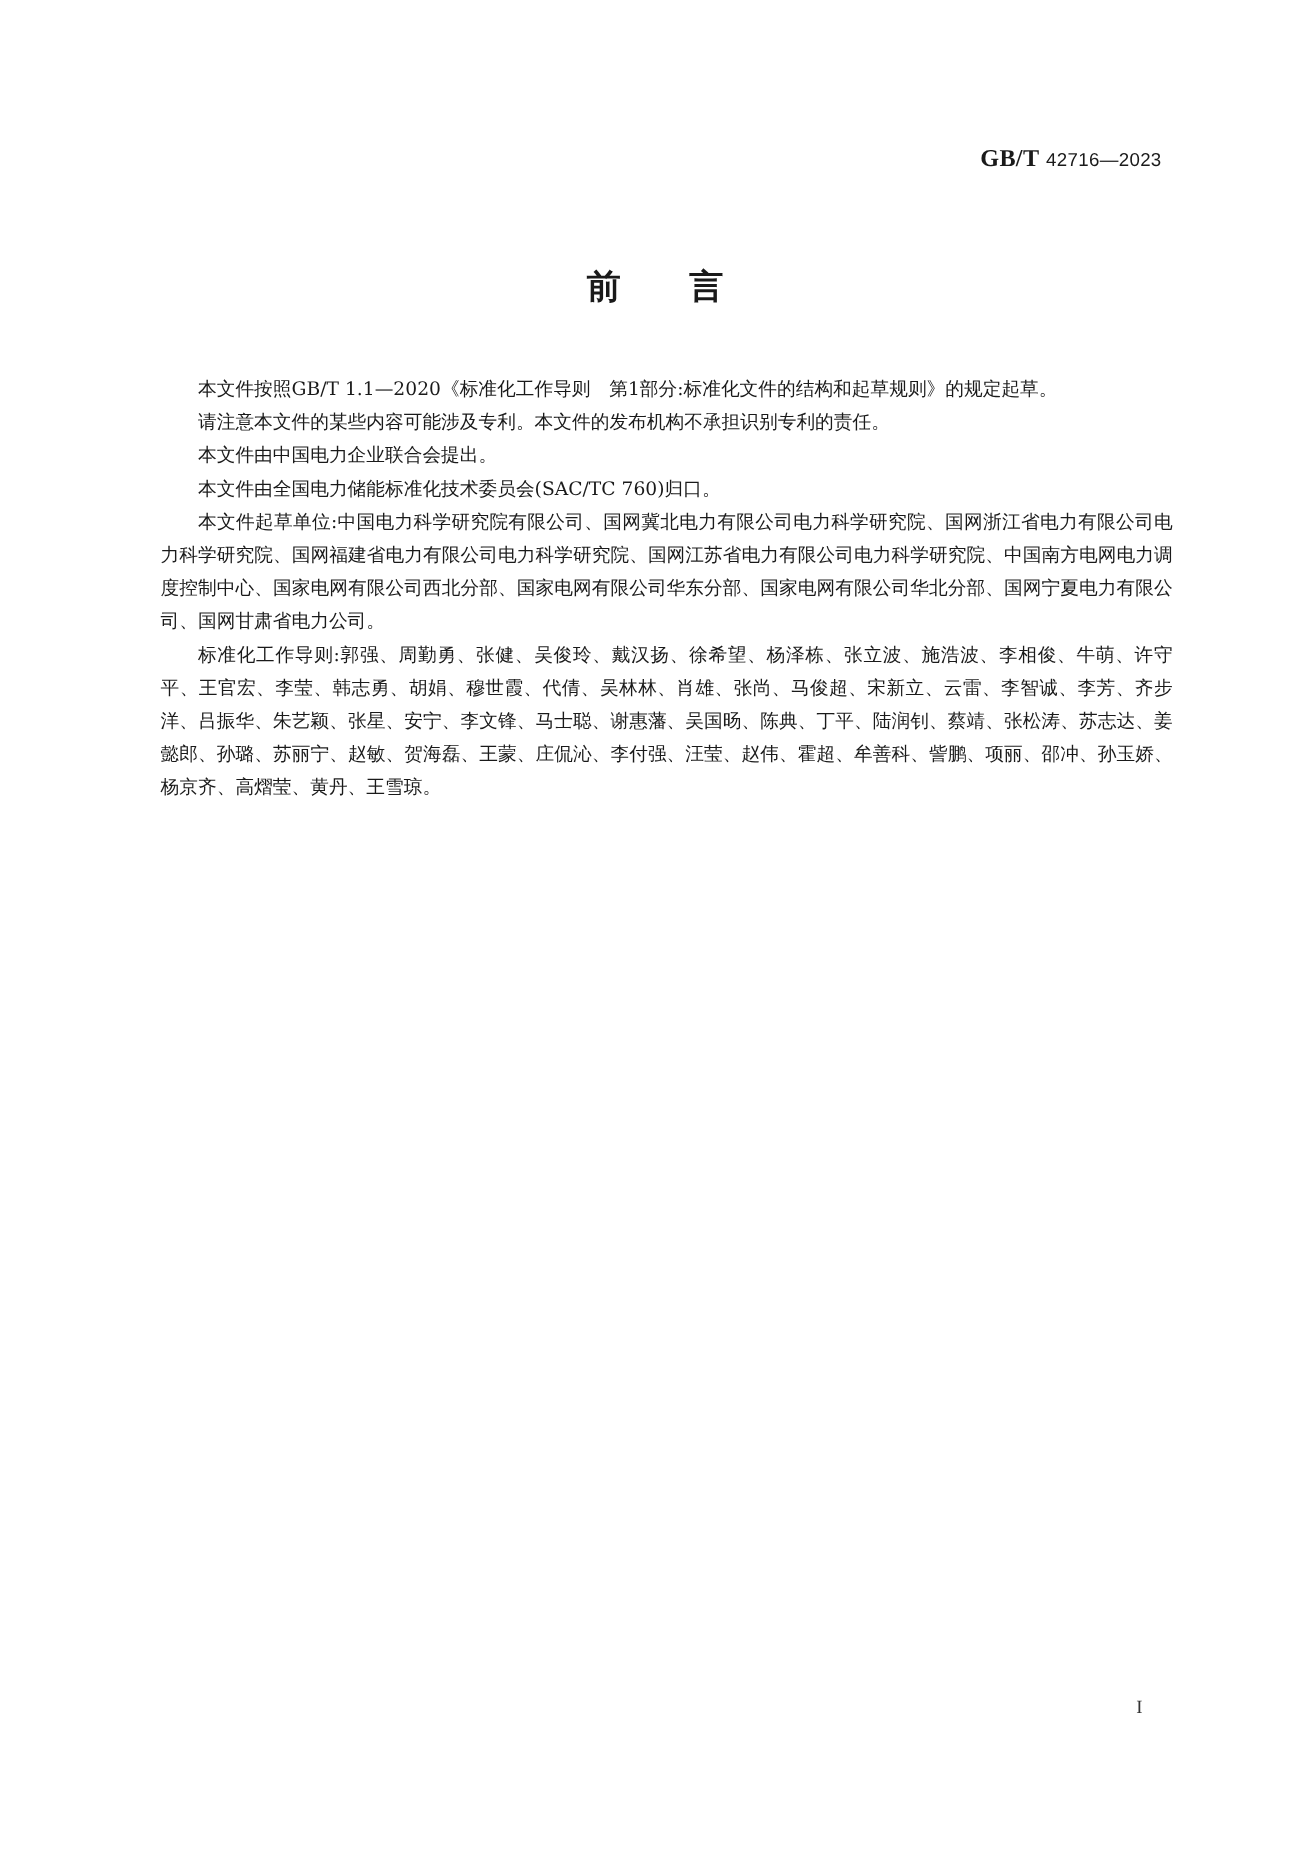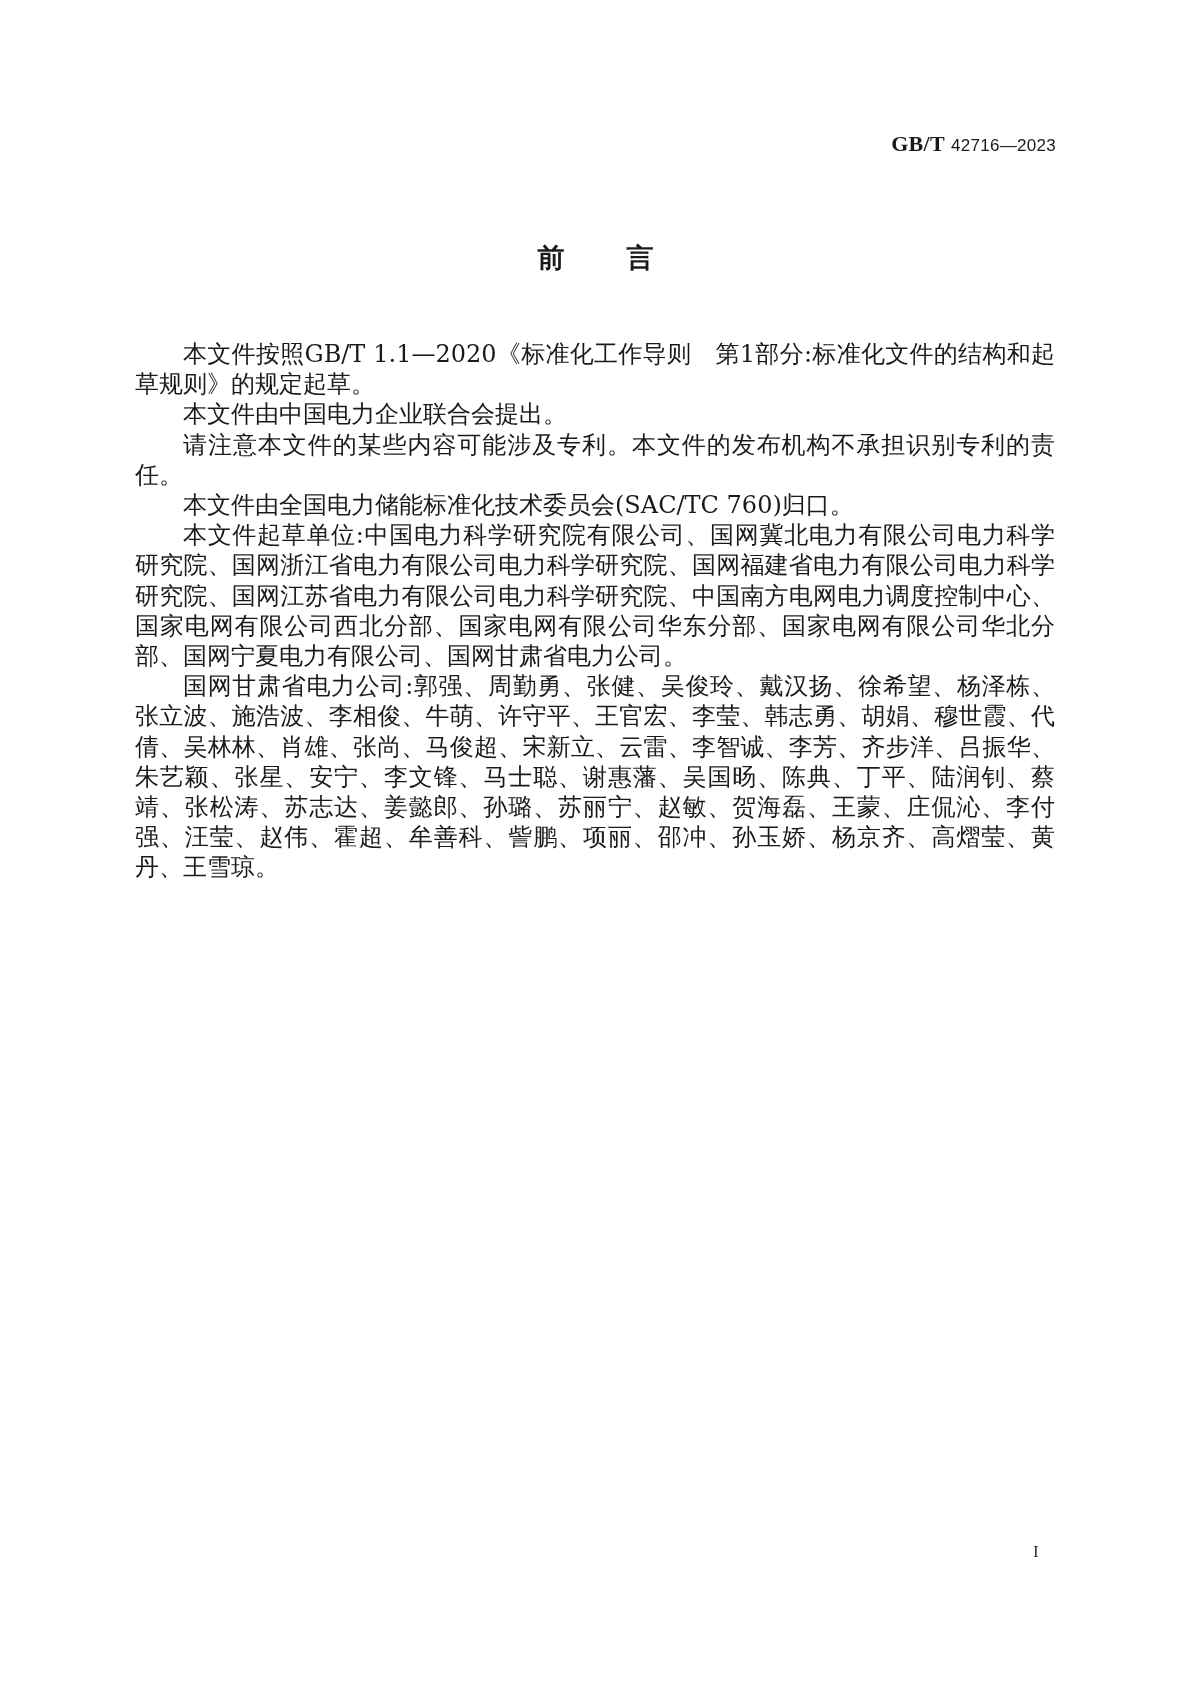--- a/index.html
+++ b/index.html
@@ -2,41 +2,41 @@
 <html><head>
 <meta charset="utf-8">
 <style>
   html, body { margin: 0; padding: 0; background: #ffffff; }
   body { width: 1191px; height: 1685px; position: relative; overflow: hidden;
          font-family: "DejaVu Serif", "Liberation Serif", serif; color: #1a1a1a; }
   .std-number { position: absolute; top: 131px; right: 135px; font-size: 17px; letter-spacing: 0.3px; }
   .std-number .gb { font-family: "Liberation Serif", "DejaVu Serif", serif; font-weight: bold; font-size: 22px; }
   .std-number .num { font-family: "Liberation Sans", "DejaVu Sans", sans-serif; margin-left: 6px; }
   .title { position: absolute; top: 240px; left: 0; width: 1191px; text-align: center;
-           font-family: "DejaVu Sans", "Liberation Sans", sans-serif; font-weight: bold; font-size: 27px; }
+           font-family: "DejaVu Sans", "Liberation Sans", sans-serif; font-weight: bold; font-size: 31px; }
   .title span { display: inline-block; }
   .title .gap { width: 62px; }
-  .body { position: absolute; top: 339px; left: 135px; width: 920px; font-size: 24px; line-height: 30.2px;
+  .body { position: absolute; top: 339px; left: 146px; width: 920px; font-size: 17px; line-height: 30.2px;
           text-align: justify; }
   .body p { margin: 0; text-indent: 2em; }
   .page-no { position: absolute; top: 1542px; left: 1033px; font-family: "Liberation Serif", serif; font-size: 17px; color: #333; }
 </style>
 </head>
 <body>
 
 <div class="std-number">
   <span class="gb">GB/T</span><span class="num">42716—2023</span>
 </div>
 
 <div class="title">
   <span>前</span><span class="gap"></span><span>言</span>
 </div>
 
 <div class="body">
   <p>本文件按照GB/T 1.1—2020《标准化工作导则　第1部分:标准化文件的结构和起草规则》的规定起草。</p>
+  <p>请注意本文件的某些内容可能涉及专利。本文件的发布机构不承担识别专利的责任。</p>
   <p>本文件由中国电力企业联合会提出。</p>
-  <p>请注意本文件的某些内容可能涉及专利。本文件的发布机构不承担识别专利的责任。</p>
   <p>本文件由全国电力储能标准化技术委员会(SAC/TC 760)归口。</p>
   <p>本文件起草单位:中国电力科学研究院有限公司、国网冀北电力有限公司电力科学研究院、国网浙江省电力有限公司电力科学研究院、国网福建省电力有限公司电力科学研究院、国网江苏省电力有限公司电力科学研究院、中国南方电网电力调度控制中心、国家电网有限公司西北分部、国家电网有限公司华东分部、国家电网有限公司华北分部、国网宁夏电力有限公司、国网甘肃省电力公司。</p>
-  <p>国网甘肃省电力公司:郭强、周勤勇、张健、吴俊玲、戴汉扬、徐希望、杨泽栋、张立波、施浩波、李相俊、牛萌、许守平、王官宏、李莹、韩志勇、胡娟、穆世霞、代倩、吴林林、肖雄、张尚、马俊超、宋新立、云雷、李智诚、李芳、齐步洋、吕振华、朱艺颖、张星、安宁、李文锋、马士聪、谢惠藩、吴国旸、陈典、丁平、陆润钊、蔡靖、张松涛、苏志达、姜懿郎、孙璐、苏丽宁、赵敏、贺海磊、王蒙、庄侃沁、李付强、汪莹、赵伟、霍超、牟善科、訾鹏、项丽、邵冲、孙玉娇、杨京齐、高熠莹、黄丹、王雪琼。</p>
+  <p>标准化工作导则:郭强、周勤勇、张健、吴俊玲、戴汉扬、徐希望、杨泽栋、张立波、施浩波、李相俊、牛萌、许守平、王官宏、李莹、韩志勇、胡娟、穆世霞、代倩、吴林林、肖雄、张尚、马俊超、宋新立、云雷、李智诚、李芳、齐步洋、吕振华、朱艺颖、张星、安宁、李文锋、马士聪、谢惠藩、吴国旸、陈典、丁平、陆润钊、蔡靖、张松涛、苏志达、姜懿郎、孙璐、苏丽宁、赵敏、贺海磊、王蒙、庄侃沁、李付强、汪莹、赵伟、霍超、牟善科、訾鹏、项丽、邵冲、孙玉娇、杨京齐、高熠莹、黄丹、王雪琼。</p>
 </div>
 
 <div class="page-no">I</div>
 
 </body></html>

